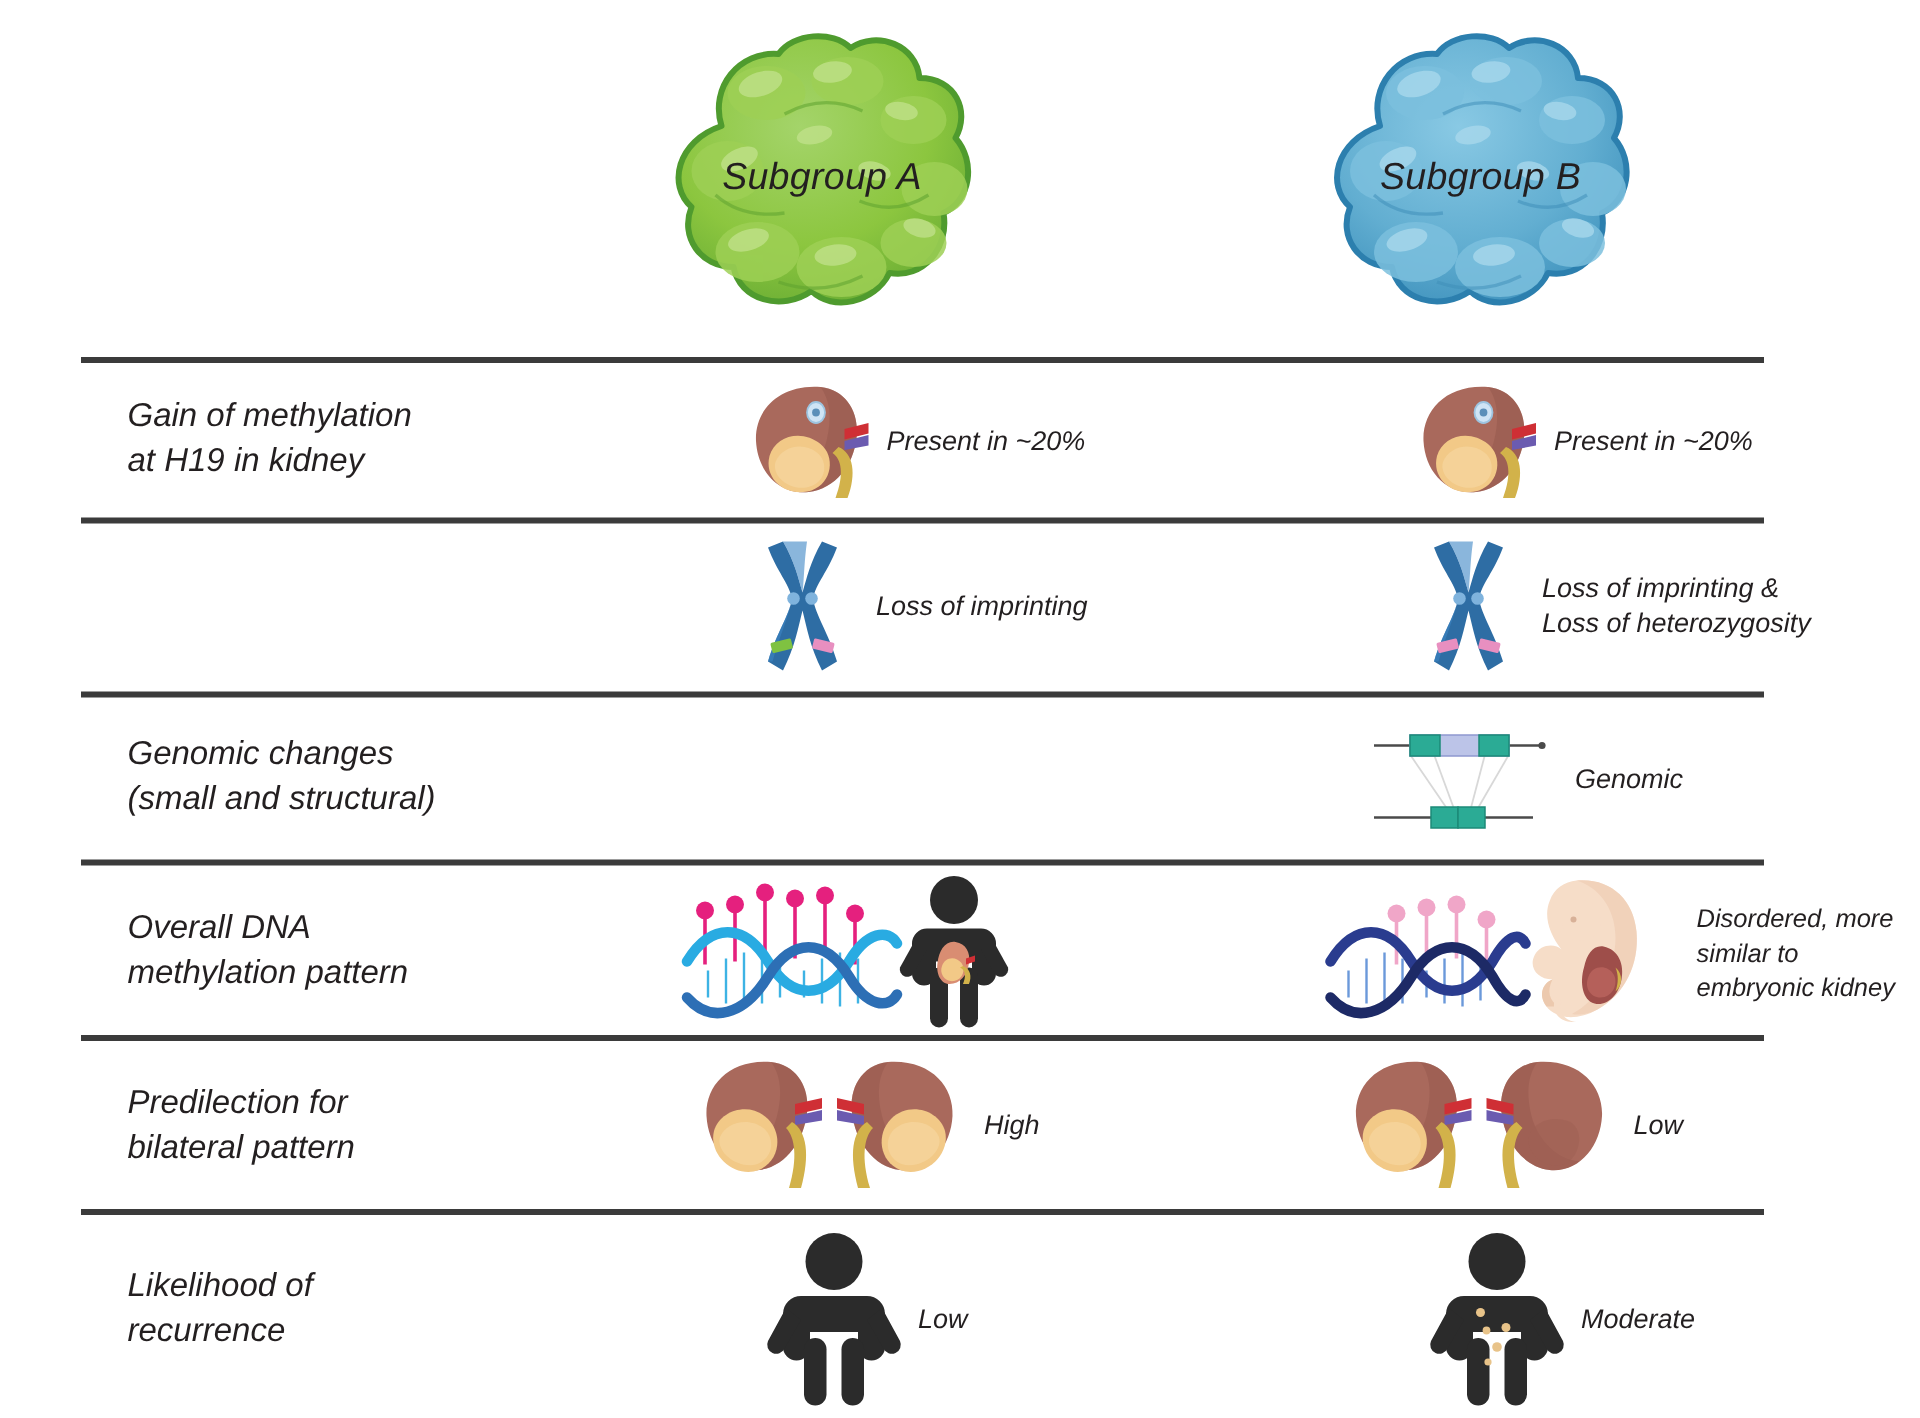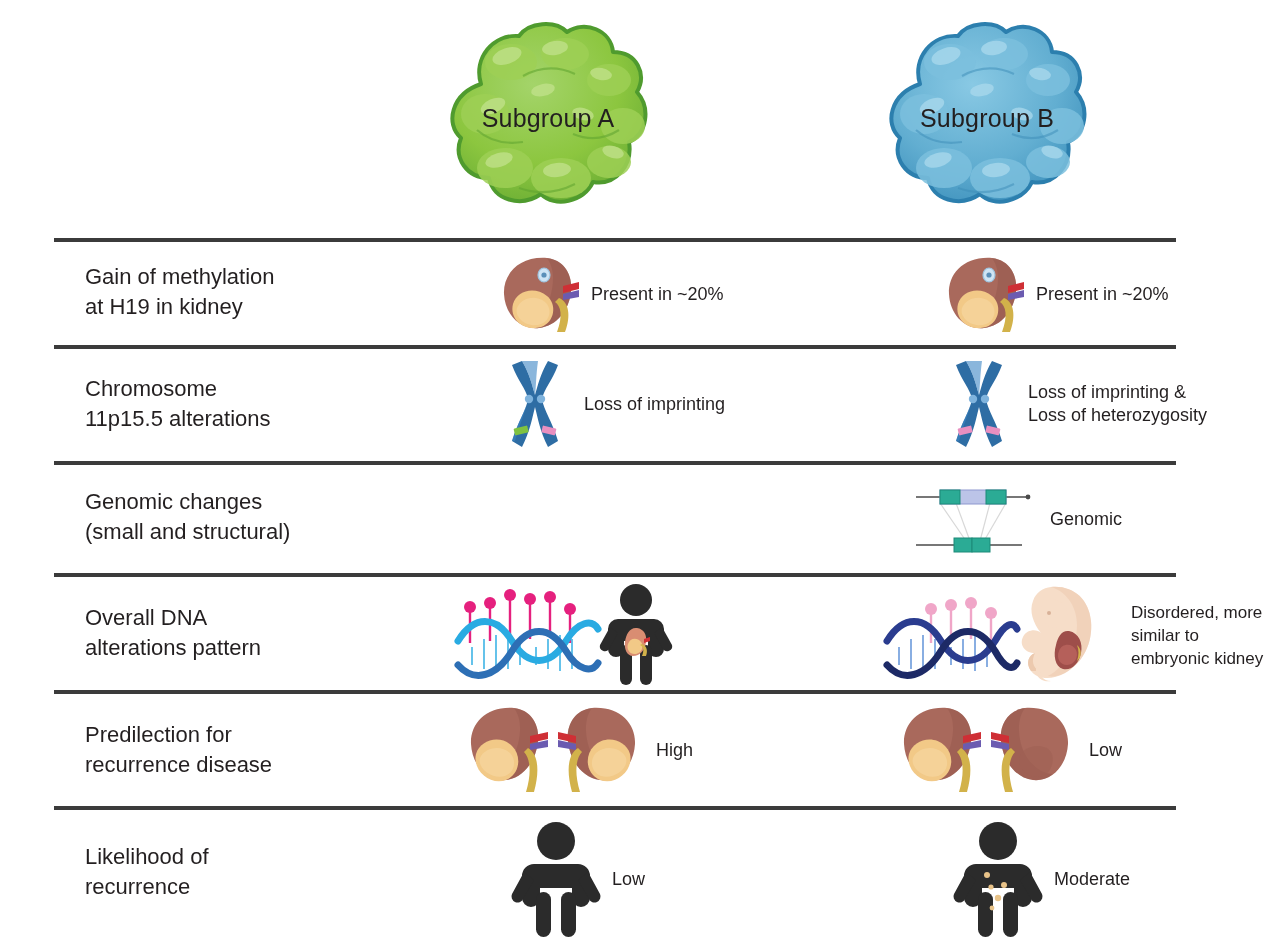--- a/index.html
+++ b/index.html
@@ -1,21 +1,21 @@
 <!DOCTYPE html>
 <html><head>
 <meta charset="utf-8">
 <style>
   html,body{margin:0;padding:0;}
   body{
     width:1280px;height:945px;background:#ffffff;
     font-family:"Liberation Sans","DejaVu Sans",sans-serif;
     color:#231f20;overflow:hidden;position:relative;
   }
-  .figure{position:relative;width:1280px;height:945px;}
+  .figure{position:relative;width:1280px;height:945px;font-style:italic;}
 
   
   .header{position:absolute;top:0;left:0;width:1280px;height:232px;}
   .tumor-wrap{position:absolute;top:18px;width:230px;height:200px;}
   .tumor-wrap.a{left:433px;}
   .tumor-wrap.b{left:872px;}
   .tumor-wrap svg{display:block;width:230px;height:200px;}
   .tumor-label{
     position:absolute;top:0;left:0;width:230px;height:200px;
     display:flex;align-items:center;justify-content:center;
@@ -177,22 +177,20 @@
           <path d="M68,34 L84,30 L84,37 L68,41 Z" fill="#cf2f35"></path>
           <path d="M68,42 L84,38 L84,45 L68,48 Z" fill="#6b5bb0"></path>
           <path d="M64,46 C74,50 76,64 70,80 L62,80 C68,64 66,54 60,50 Z" fill="#d2b24a"></path>
         </svg>
       </div>
       <div class="cell-text lg" style="margin-left:10px">Present in ~20%</div>
     </div>
   </div>
 
   <div class="row" style="top:349px;height:112px">
-    <div class="row-label" style="top:25px">Chromosome
-11p15.5 alterations</div>
 
     <div class="cell" style="left:952px;top:10px">
       <div class="cell-icon">
         <svg width="54" height="90" viewBox="0 0 54 90">
           <path d="M14,2 C22,16 24,26 27,36 C30,26 32,16 40,2 L50,6
                    C44,22 36,30 34,40 C36,52 44,62 50,82 L40,88
                    C32,72 30,60 27,48 C24,60 22,72 14,88 L4,82
                    C10,62 18,52 20,40 C18,30 10,22 4,6 Z" fill="#2e6da4"></path>
           <path d="M14,2 C22,16 24,26 27,36 C28,30 28,16 30,2 Z" fill="#3c86c4" opacity=".6"></path>
           <path d="M20,40 C18,52 12,64 7,82 L4,82 C10,62 18,52 20,40 Z" fill="#3c86c4" opacity=".6"></path>
@@ -248,21 +246,21 @@
           <rect x="44" y="55" width="18" height="14" fill="#2bab95" stroke="#1d8a78" stroke-width="1"></rect>
           <rect x="62" y="55" width="18" height="14" fill="#2bab95" stroke="#1d8a78" stroke-width="1"></rect>
         </svg>
       </div>
       <div class="cell-text lg" style="margin-left:14px;align-self:center">Genomic</div>
     </div>
   </div>
 
   <div class="row" style="top:577px;height:113px">
     <div class="row-label" style="top:26px">Overall DNA
-alterations pattern</div>
+methylation pattern</div>
 
     <div class="cell" style="left:452px;top:6px">
       <div class="cell-icon">
         <svg width="150" height="100" viewBox="0 0 150 100">
           <g stroke="#e5207e" stroke-width="2.4">
             <line x1="18" y1="24" x2="18" y2="58"></line>
               <line x1="38" y1="20" x2="38" y2="56"></line>
             <line x1="58" y1="12" x2="58" y2="52"></line>
               <line x1="78" y1="16" x2="78" y2="54"></line>
             <line x1="98" y1="14" x2="98" y2="52"></line>
@@ -358,21 +356,21 @@
         </svg>
       </div>
       <div class="cell-text" style="margin-left:20px;width:158px">Disordered, more
 similar to
 embryonic kidney</div>
     </div>
   </div>
 
   <div class="row" style="top:694px;height:112px">
     <div class="row-label" style="top:26px">Predilection for
-recurrence disease</div>
+bilateral pattern</div>
 
     <div class="cell" style="left:462px;top:8px">
       <div class="cell-icon">
         <svg width="182" height="96" viewBox="0 0 182 96">
 
           <g>
             <path d="M52,6 C70,8 78,24 76,40 C74,58 62,76 44,78 C24,80 10,62 9,42 C8,22 24,4 52,6 Z" fill="#a9695c"></path>
             <path d="M52,6 C70,8 78,24 76,40 C74,58 62,76 44,78 C36,79 29,76 24,72 C38,72 52,58 56,42 C60,26 58,14 52,6 Z" fill="#93574c" opacity=".45"></path>
             <path d="M14,52 C18,38 38,32 50,44 C60,54 58,72 44,78 C28,84 10,68 14,52 Z" fill="#f2c987"></path>
             <path d="M18,56 C22,46 38,42 48,51 C55,58 53,70 43,74 C30,78 15,66 18,56 Z" fill="#f7d9a3" opacity=".6"></path>

